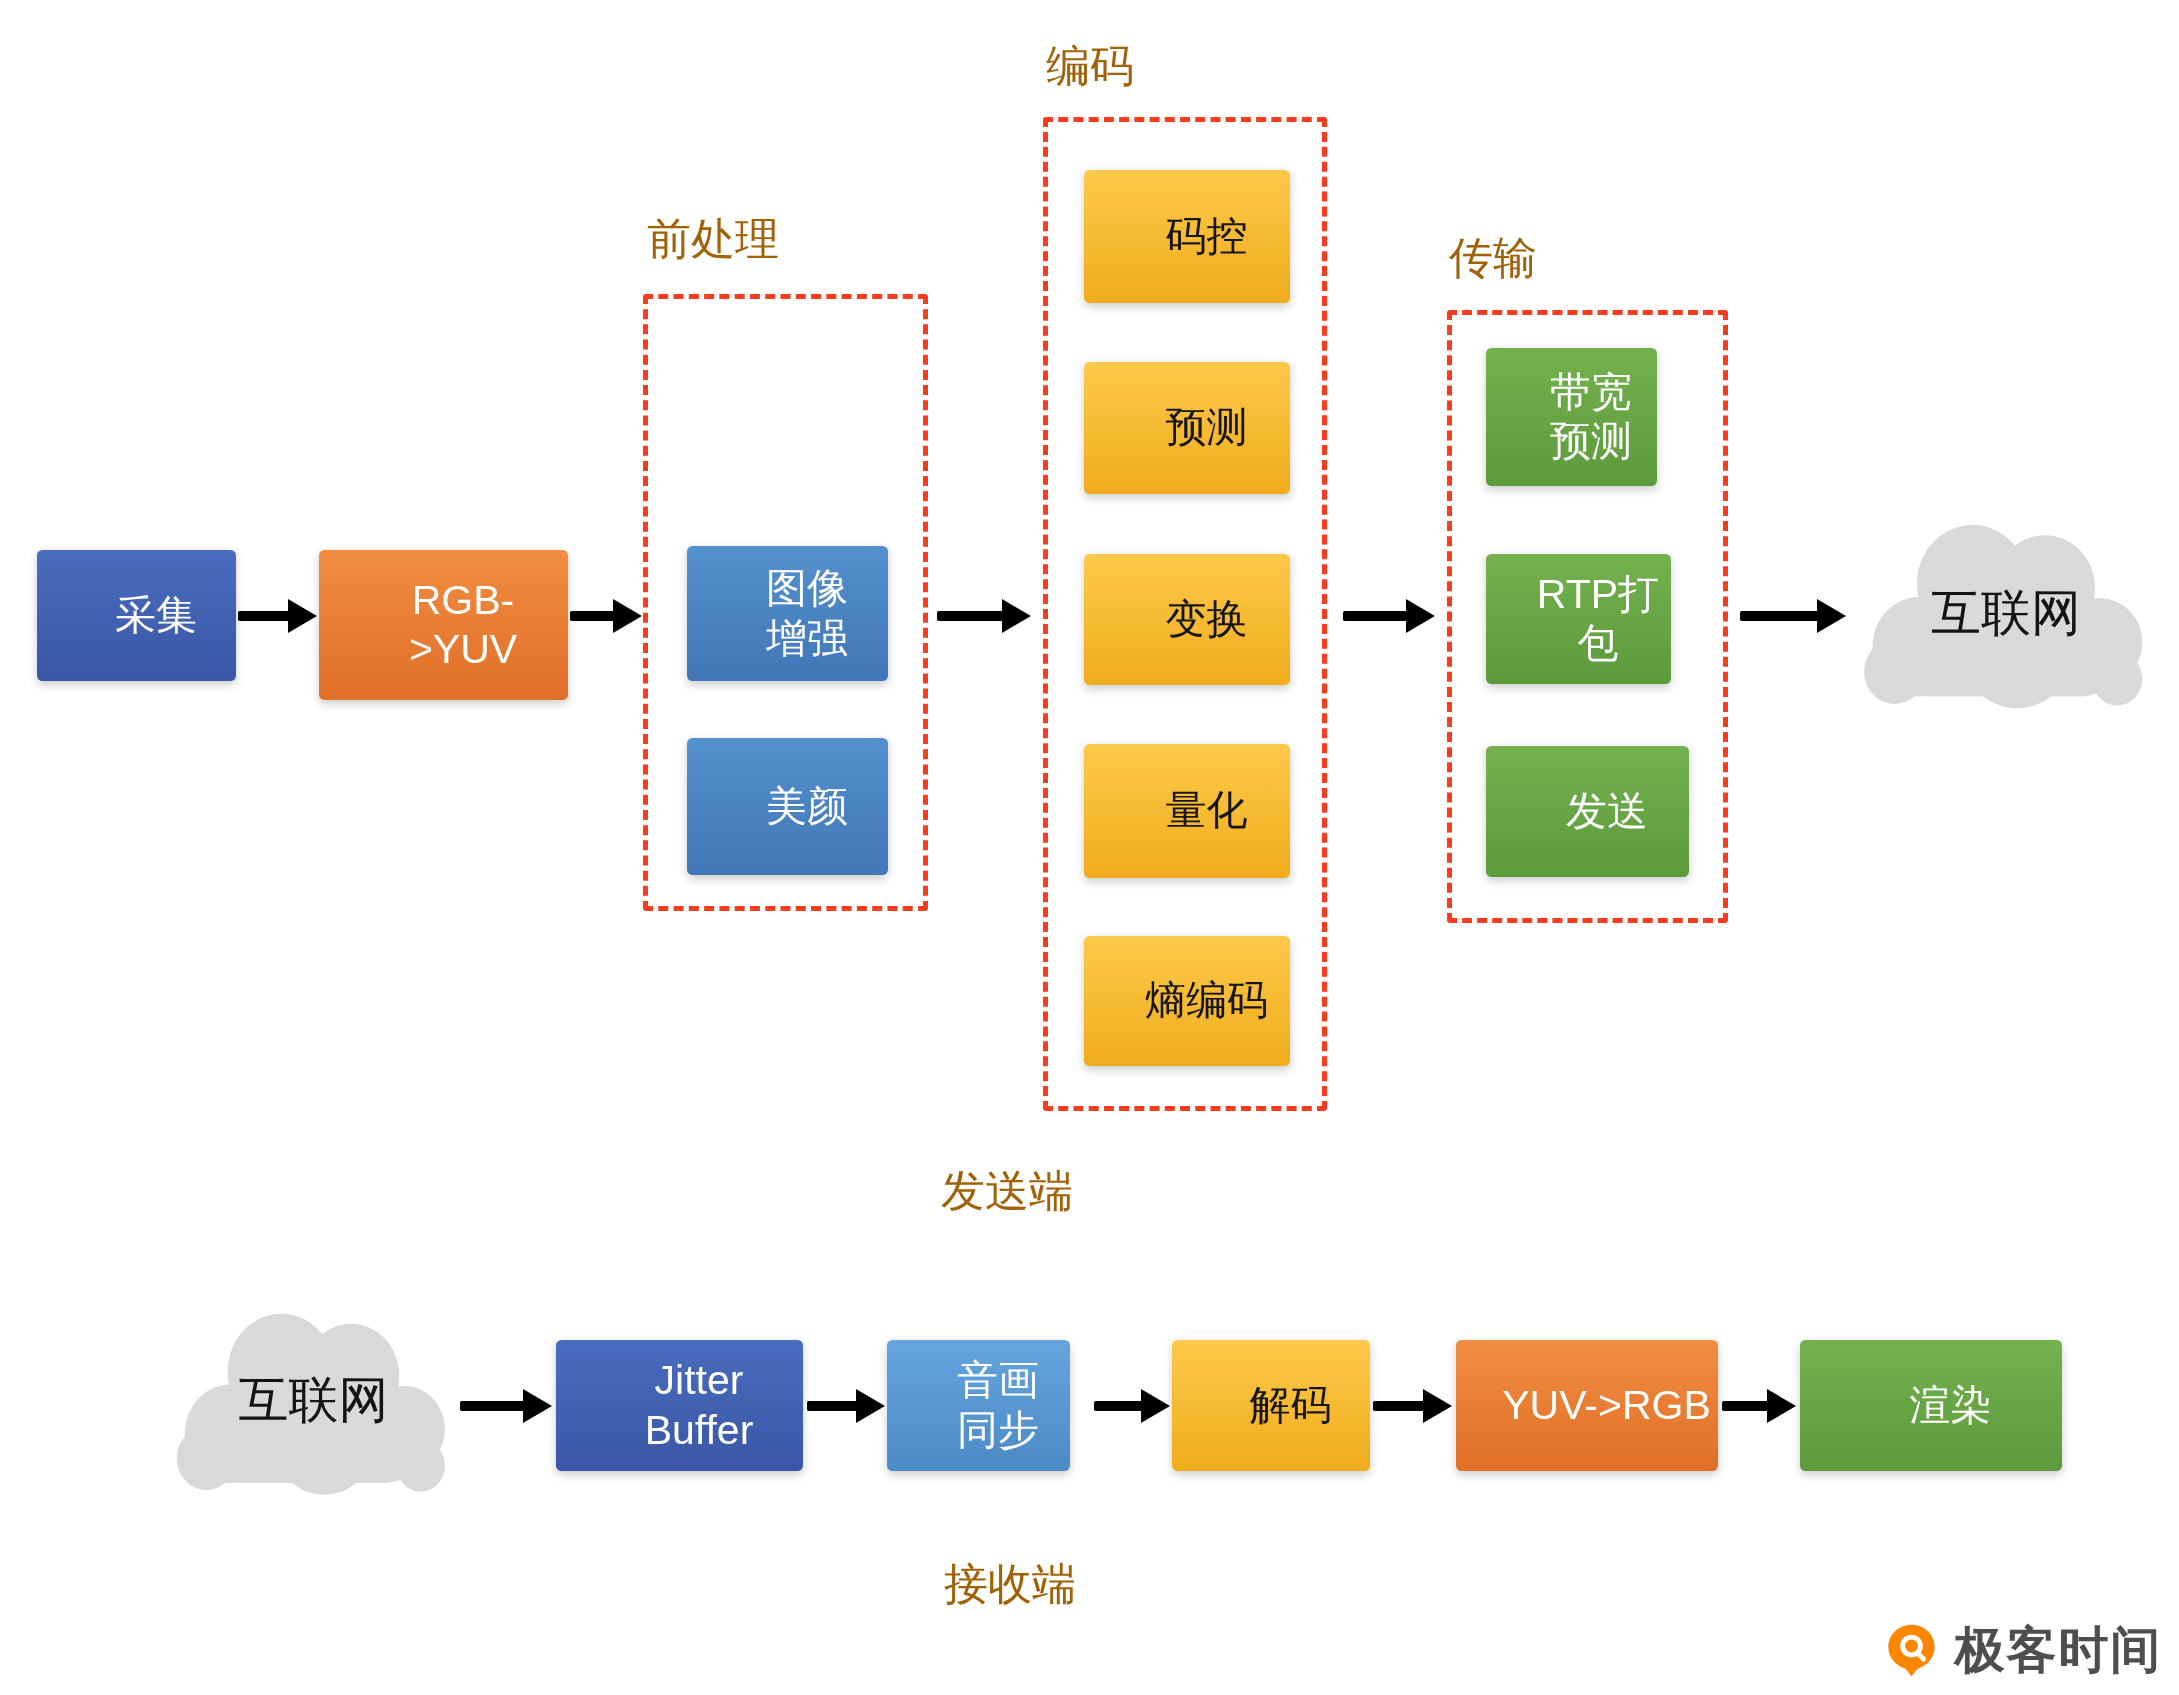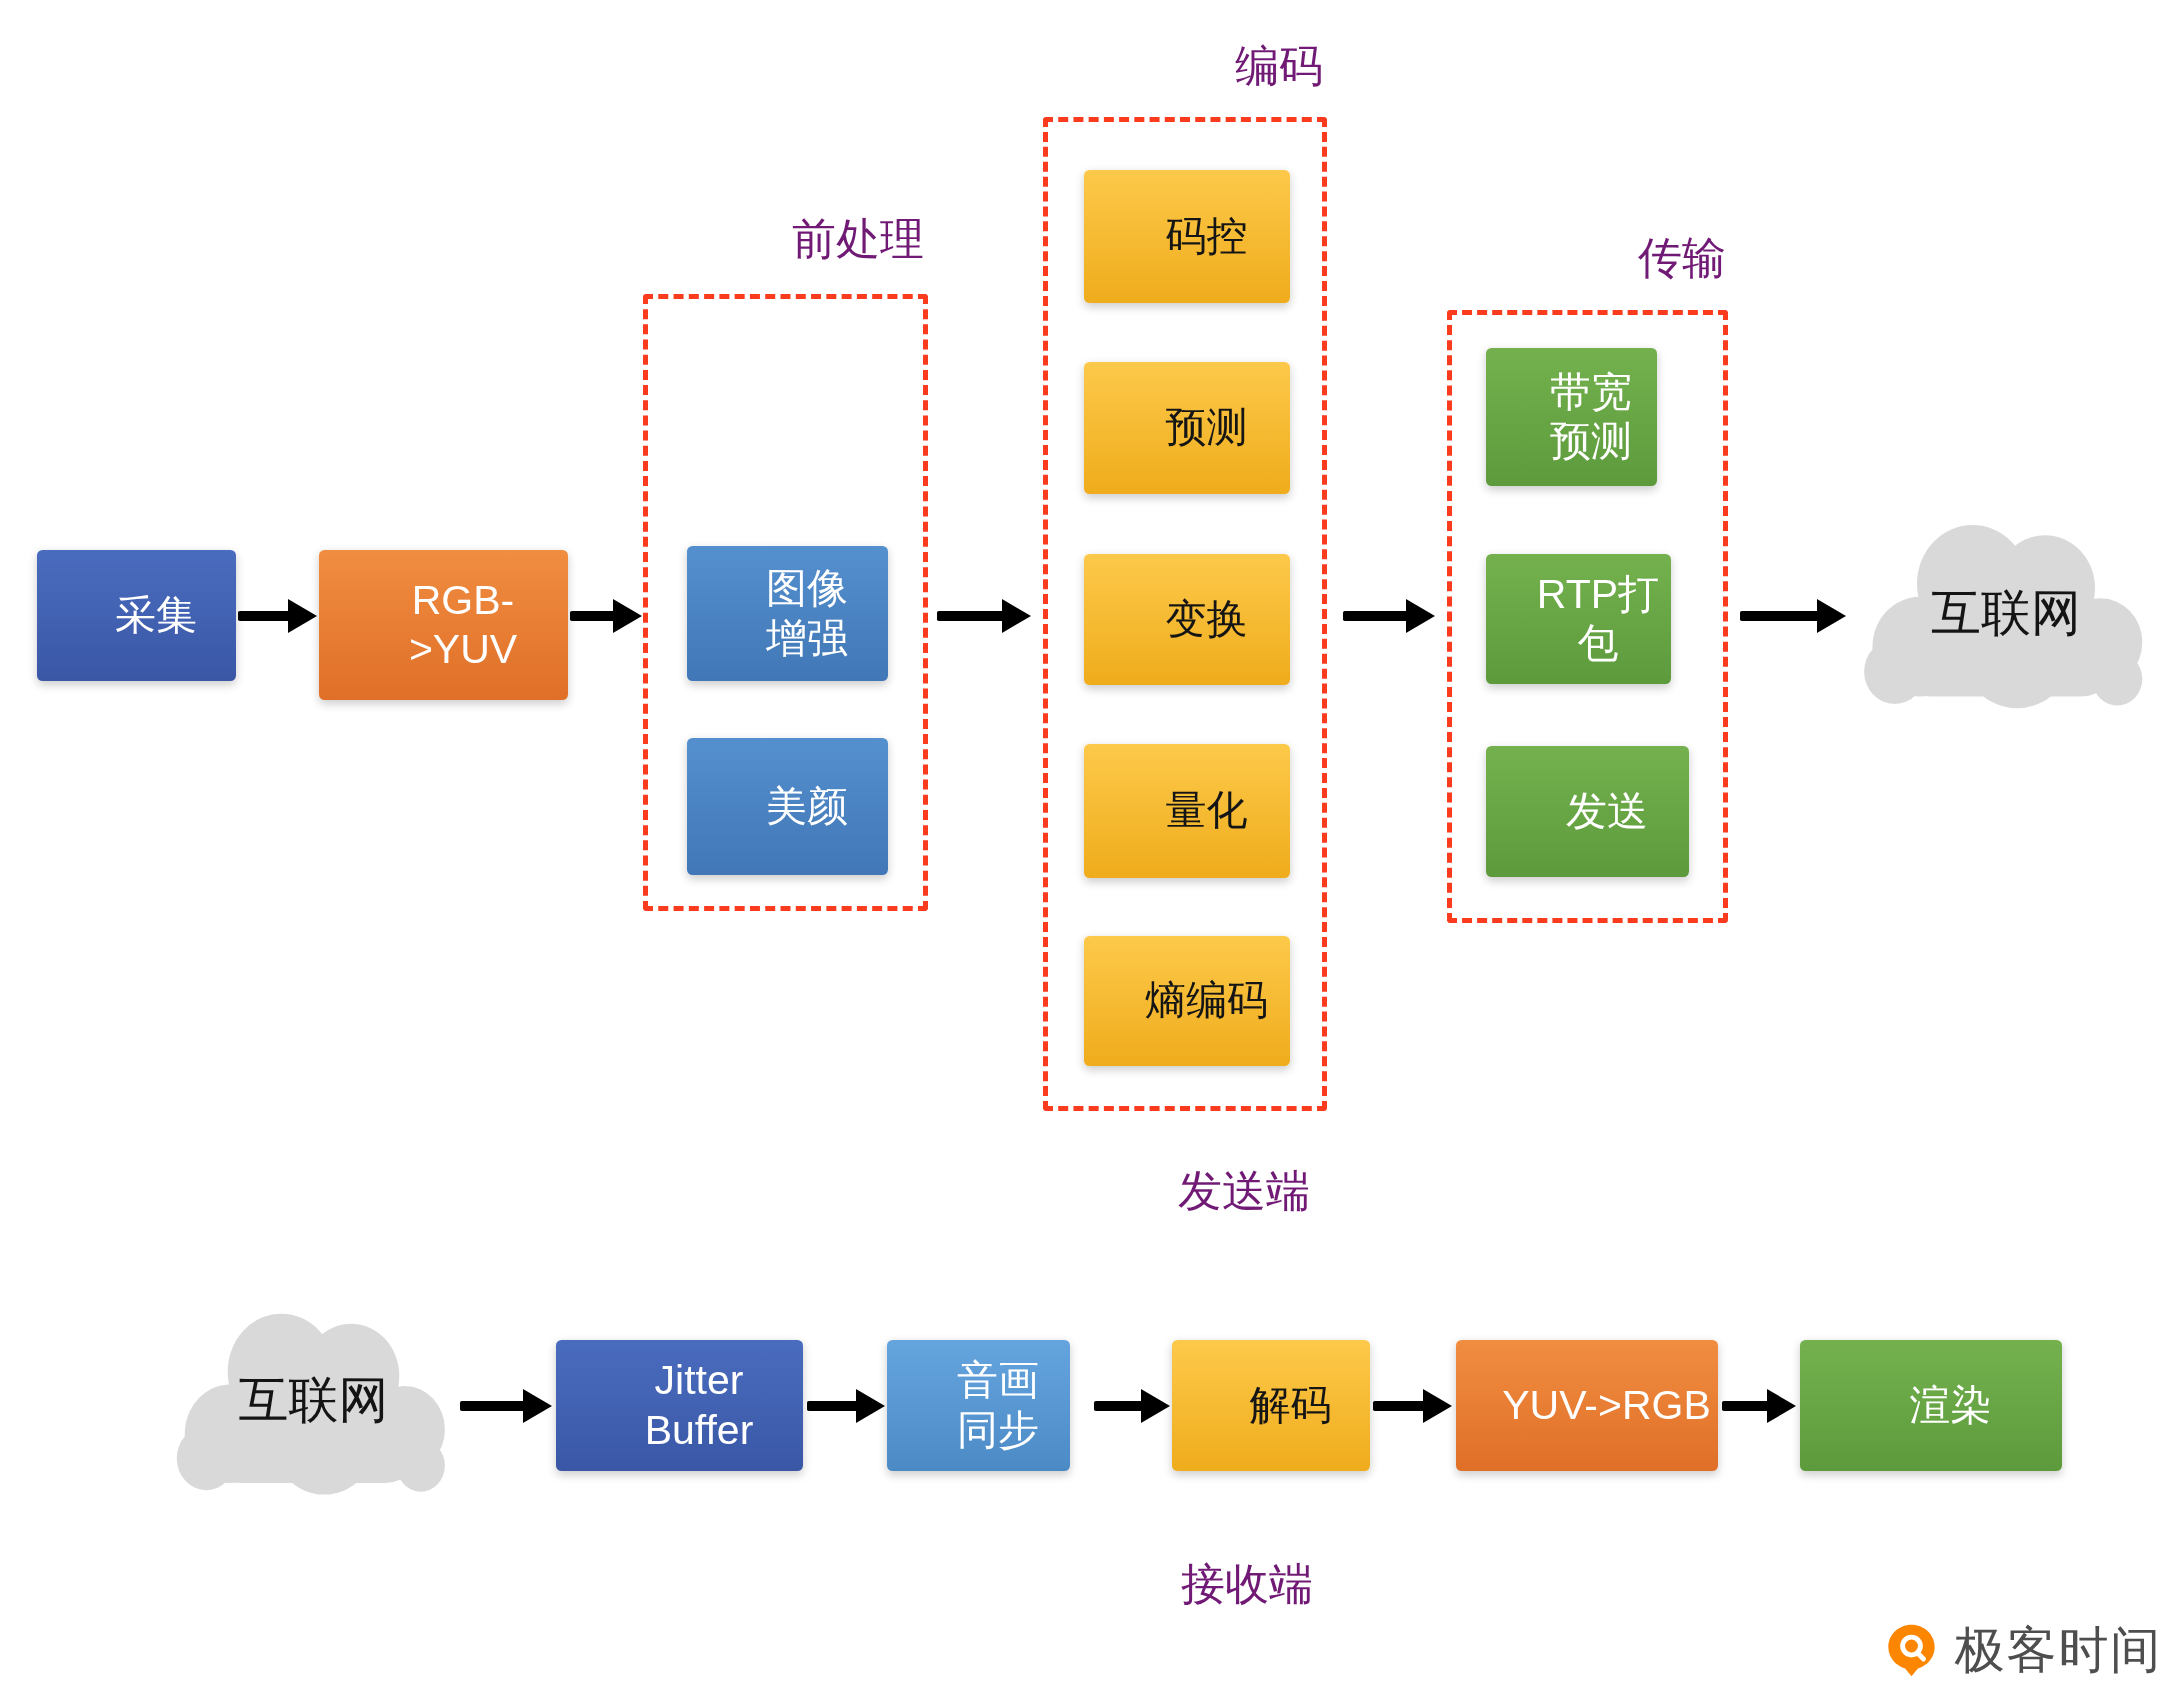--- a/index.html
+++ b/index.html
@@ -13,33 +13,33 @@
     white-space:pre-line;color:#fff;box-shadow:0 3.7px 9.2px rgba(0,0,0,.20);padding-left:39px;
   }
   .dark-blue{background:linear-gradient(180deg,#4A6CBE 0%,#3A57A6 100%)}
   .mid-blue{background:linear-gradient(180deg,#5590CE 0%,#4177B6 100%)}
   .light-blue{background:linear-gradient(180deg,#65A5DE 0%,#4C8AC6 100%)}
   .orange{background:linear-gradient(180deg,#F08D40 0%,#E06F28 100%)}
   .yellow{background:linear-gradient(180deg,#FDC94A 0%,#EFAC1C 100%);color:#151515}
   .green{background:linear-gradient(180deg,#74B14E 0%,#5C9A3C 100%)}
 
   .group-box{position:absolute;border:5.5px dashed #FB3B1E;border-radius:3.7px;background:transparent}
-  .label{position:absolute;text-align:right;font-size:44px;color:#701a75;font-weight:500}
+  .label{position:absolute;text-align:left;font-size:44px;color:#a16207;font-weight:500}
 
   .arrow{position:absolute;height:0}
   .arrow .shaft{position:absolute;left:0;right:24px;top:-4.6px;height:9.2px;background:#000;border-radius:1.8px}
   .arrow .head{position:absolute;right:0;top:-17.5px;width:0;height:0;
     border-left:29.5px solid #000;border-top:17.5px solid transparent;border-bottom:17.5px solid transparent}
 
   .cloud{position:absolute;display:flex;align-items:center;justify-content:center}
   .cloud svg{position:absolute;left:0;top:0;width:100%;height:100%}
   .cloud-text{position:relative;font-size:50px;color:#141414}
 
   .logo{position:absolute;display:flex;align-items:center;gap:14.8px}
-  .logo-text{font-size:50px;color:#4E4E4E;font-weight:400;letter-spacing:1.8px}
+  .logo-text{font-size:50px;color:#4E4E4E;font-weight:700;letter-spacing:1.8px}
 </style>
 </head>
 <body>
 
 <div class="canvas">
 
   <div class="box dark-blue" style="left:37px;top:550px;width:199px;height:131px">采集</div>
 
   <div class="arrow" style="left:238px;top:616px;width:79px">
     <div class="shaft"></div>

